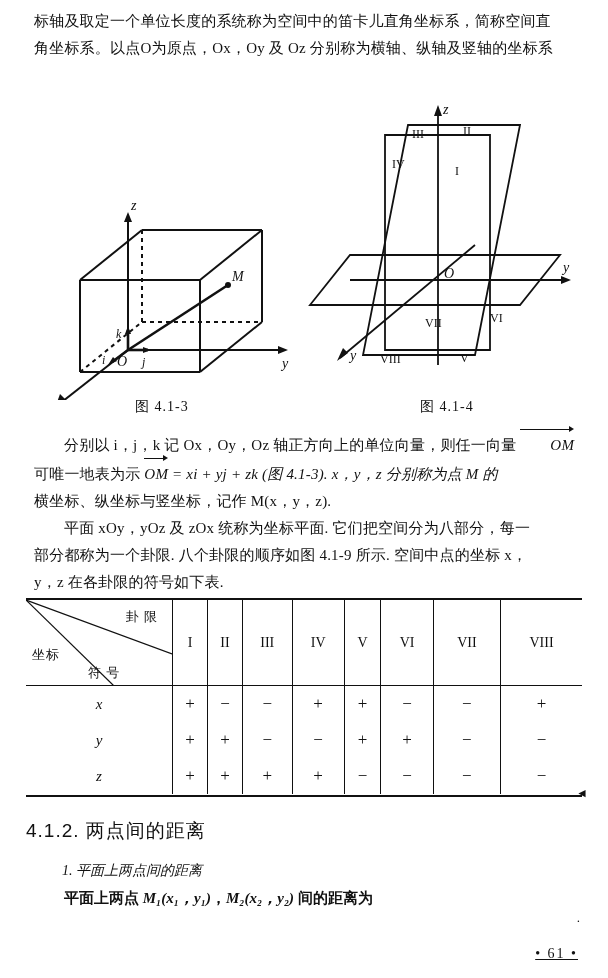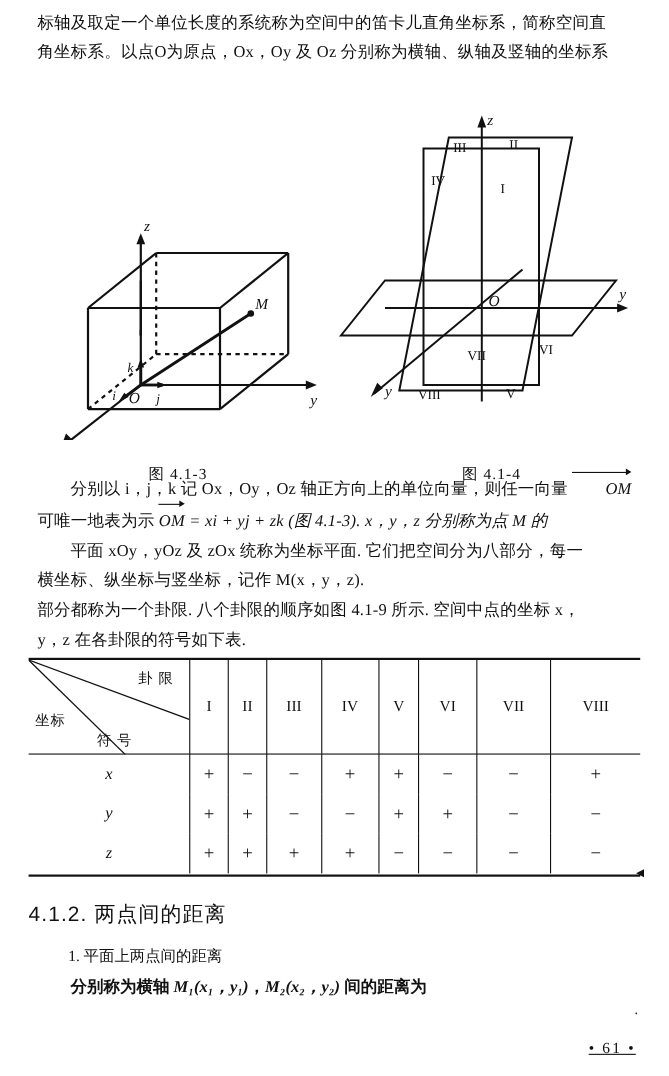--- a/index.html
+++ b/index.html
@@ -53,21 +53,20 @@
     position: absolute;
     left: 20px;
     top: 398px;
     width: 568px;
     height: 24px;
     font-size: 14px;
   }
   .fig-caption {
     position: absolute;
     letter-spacing: 1px;
-    margin-top: 24px;
   }
   .fig-cap-1 { left: 115px; }
   .fig-cap-2 { left: 400px; }
   .mid-text {
     position: absolute;
     left: 34px;
     top: 430px;
     width: 548px;
   }
   .arrow-vec {
@@ -182,20 +181,21 @@
   .bottom-text {
     position: absolute;
     left: 34px;
     top: 858px;
     width: 548px;
   }
   .sub-item {
     font-size: 14px;
     line-height: 26px;
     text-indent: 2em;
+    font-style: italic;
   }
   .sub-item-2 {
     font-size: 15px;
     font-weight: bold;
     line-height: 28px;
     text-indent: 2em;
   }
   .page-number {
     position: absolute;
     right: 30px;
@@ -316,22 +316,22 @@
   </div>
 
   <div class="fig-caption-row">
     <span class="fig-caption fig-cap-1">图  4.1-3</span>
     <span class="fig-caption fig-cap-2">图  4.1-4</span>
   </div>
 
   <div class="mid-text">
     <div class="para indent"><span>分别以 i，j，k 记 Ox，Oy，Oz 轴正方向上的单位向量，则任一向量 </span><span class="arrow-vec math">OM</span></div>
     <div class="para"><span>可唯一地表为示 </span><span class="arrow-vec math">OM</span><span class="math"> = xi + yj + zk (图 4.1-3). x，y，z 分别称为点 M 的</span></div>
+    <div class="para">横坐标、纵坐标与竖坐标，记作 M(x，y，z).</div>
     <div class="para indent">平面 xOy，yOz 及 zOx 统称为坐标平面. 它们把空间分为八部分，每一</div>
-    <div class="para">横坐标、纵坐标与竖坐标，记作 M(x，y，z).</div>
     <div class="para">部分都称为一个卦限. 八个卦限的顺序如图 4.1-9 所示. 空间中点的坐标 x，</div>
     <div class="para">y，z 在各卦限的符号如下表.</div>
   </div>
 
   <div class="tbl-top-rule"></div>
   <div class="tbl-head-rule"></div>
   <div class="tbl-bot-rule"></div>
 
   <table class="signs">
     <tbody>
@@ -389,19 +389,19 @@
     </tr>
   </tbody>
     </table>
 
   <div class="tick-mark">◄</div>
 
   <div class="section-head">4.1.2. 两点间的距离</div>
 
   <div class="bottom-text">
     <div class="sub-item">1. 平面上两点间的距离</div>
-    <div class="sub-item-2"><span>分别称为横轴 </span><span class="math">M₁(x₁，y₁)</span><span>，</span><span class="math">M₂(x₂，y₂)</span><span> 间的距离为</span></div>
+    <div class="sub-item-2"><span>平面上两点 </span><span class="math">M₁(x₁，y₁)</span><span>，</span><span class="math">M₂(x₂，y₂)</span><span> 间的距离为</span></div>
   </div>
 
   <div class="dot-mark">.</div>
   <div class="page-number">• 61 •</div>
 
 </div>
 
 </body></html>

